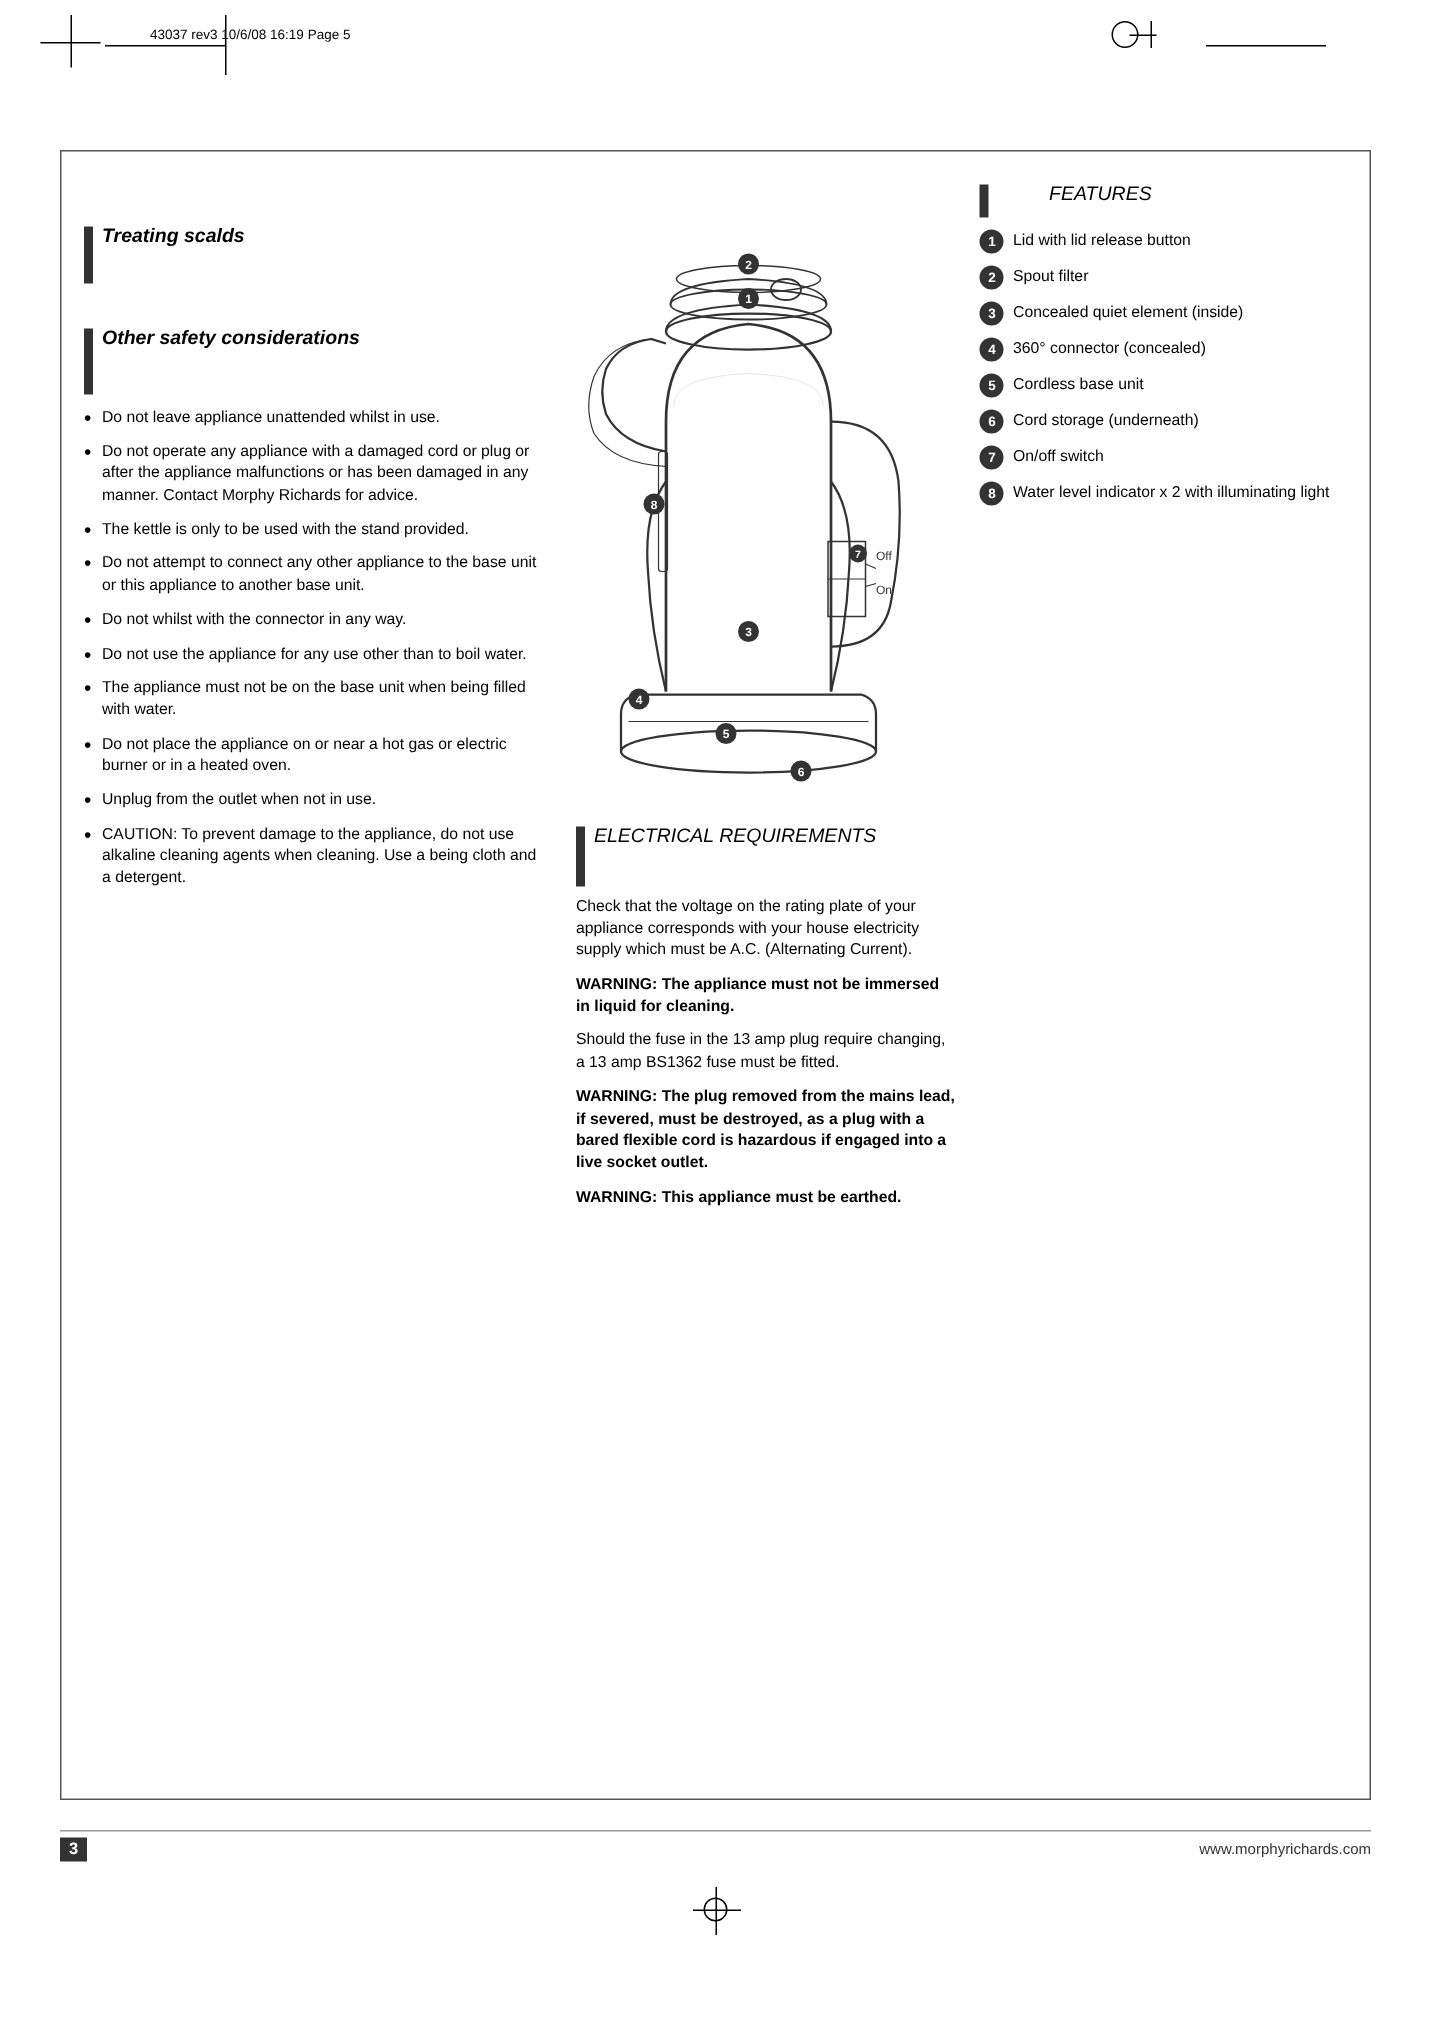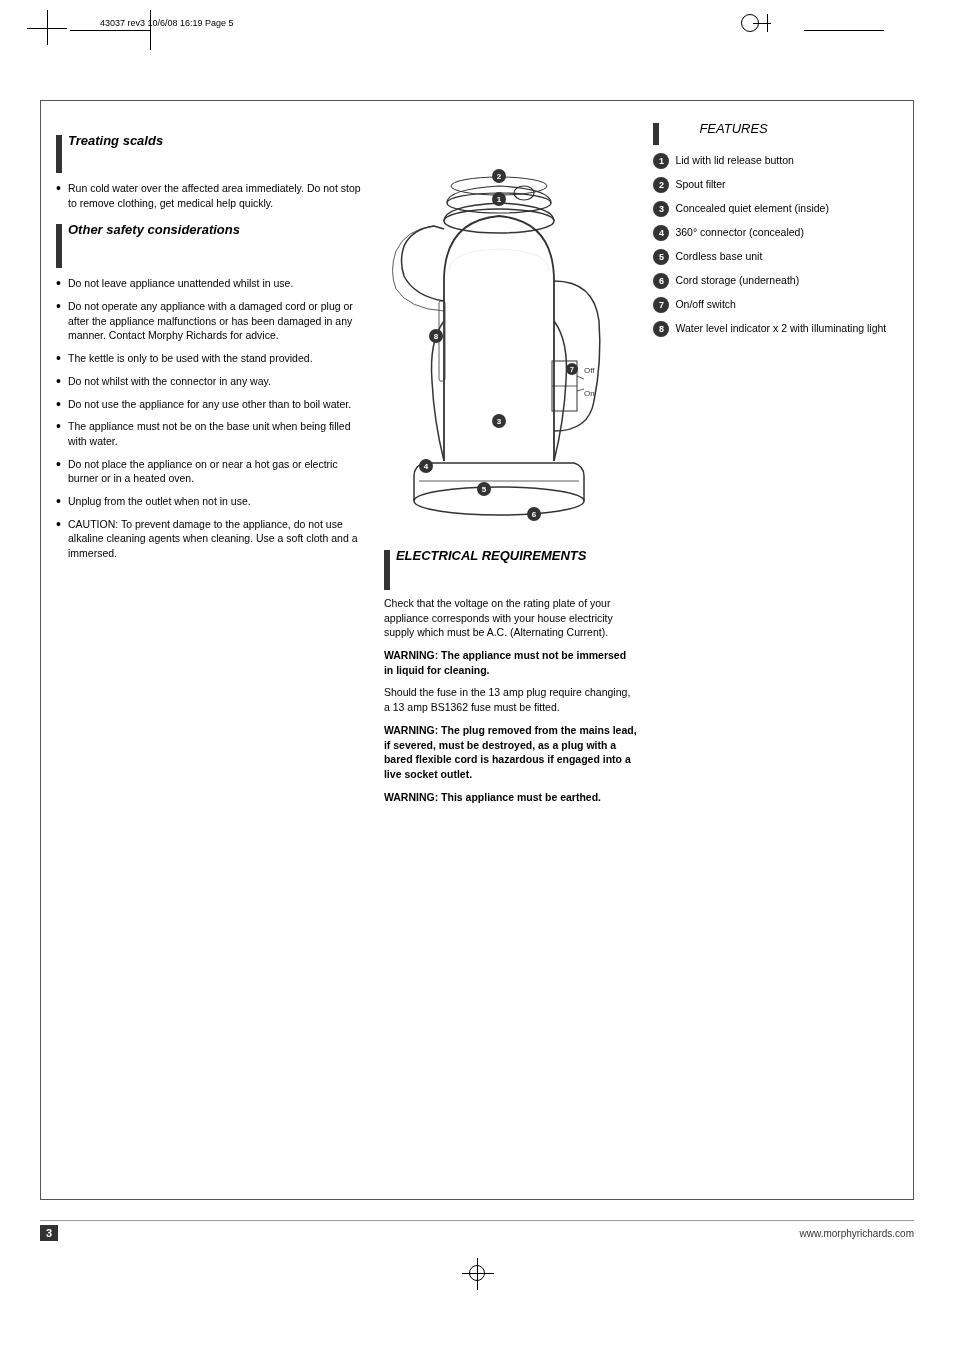--- a/index.html
+++ b/index.html
@@ -61,21 +61,21 @@
     .right-col {
       width: 30%;
       padding-left: 8px;
     }
 
     
     .section-heading {
       display: flex;
       align-items: flex-start;
       margin-bottom: 8px;
-      margin-top: 12px;
+      margin-top: 28px;
     }
     .section-bar {
       width: 6px;
       background: #333;
       flex-shrink: 0;
       margin-right: 6px;
       margin-top: 2px;
     }
     .section-title {
       font-style: italic;
@@ -116,21 +116,21 @@
     .elec-section {
       margin-top: 10px;
     }
     .elec-heading {
       display: flex;
       align-items: flex-start;
       margin-bottom: 6px;
     }
     .elec-title {
       font-style: italic;
-      font-weight: bold;
+      font-weight: normal;
       font-size: 13px;
     }
     .elec-body {
       font-size: 10.5px;
       line-height: 1.4;
     }
     .elec-body p {
       margin-bottom: 8px;
     }
     .warning-text {
@@ -245,38 +245,36 @@
   <div class="main-content">
 
     <div class="three-col">
 
       <div class="left-col">
 
         <div class="section-heading">
           <div class="section-bar" style="height:38px;"></div>
           <span class="section-title">Treating scalds</span>
         </div>
-        <ul class="bullet-list">
-          <li>Run cold water over the affected area immediately. Do not stop to remove clothing, get medical help quickly.</li>
-        </ul>
 
         <div class="section-heading" style="">
           <div class="section-bar" style="height:44px;"></div>
           <span class="section-title">Other safety considerations</span>
         </div>
         <ul class="bullet-list">
           <li>Do not leave appliance unattended whilst in use.</li>
           <li>Do not operate any appliance with a damaged cord or plug or after the appliance malfunctions or has been damaged in any manner. Contact Morphy Richards for advice.</li>
           <li>The kettle is only to be used with the stand provided.</li>
+          <li>Do not attempt to connect any other appliance to the base unit or this appliance to another base unit.</li>
           <li>Do not whilst with the connector in any way.</li>
           <li>Do not use the appliance for any use other than to boil water.</li>
           <li>The appliance must not be on the base unit when being filled with water.</li>
           <li>Do not place the appliance on or near a hot gas or electric burner or in a heated oven.</li>
           <li>Unplug from the outlet when not in use.</li>
-          <li>CAUTION: To prevent damage to the appliance, do not use alkaline cleaning agents when cleaning. Use a soft cloth and a immersed.</li>
+          <li>CAUTION: To prevent damage to the appliance, do not use alkaline cleaning agents when cleaning. Use a being cloth and a detergent.</li>
         </ul>
       </div>
 
       <div class="middle-col">
         <div class="kettle-container">
           <svg width="230" height="420" viewBox="0 0 230 420" xmlns="http://www.w3.org/2000/svg">
 
             <ellipse cx="115" cy="380" rx="85" ry="14" fill="none" stroke="#333" stroke-width="1.5"></ellipse>
             <path d="M 30 380 L 30 355 Q 30 345 40 342 L 190 342 Q 200 345 200 355 L 200 380" fill="none" stroke="#333" stroke-width="1.5"></path>
 

